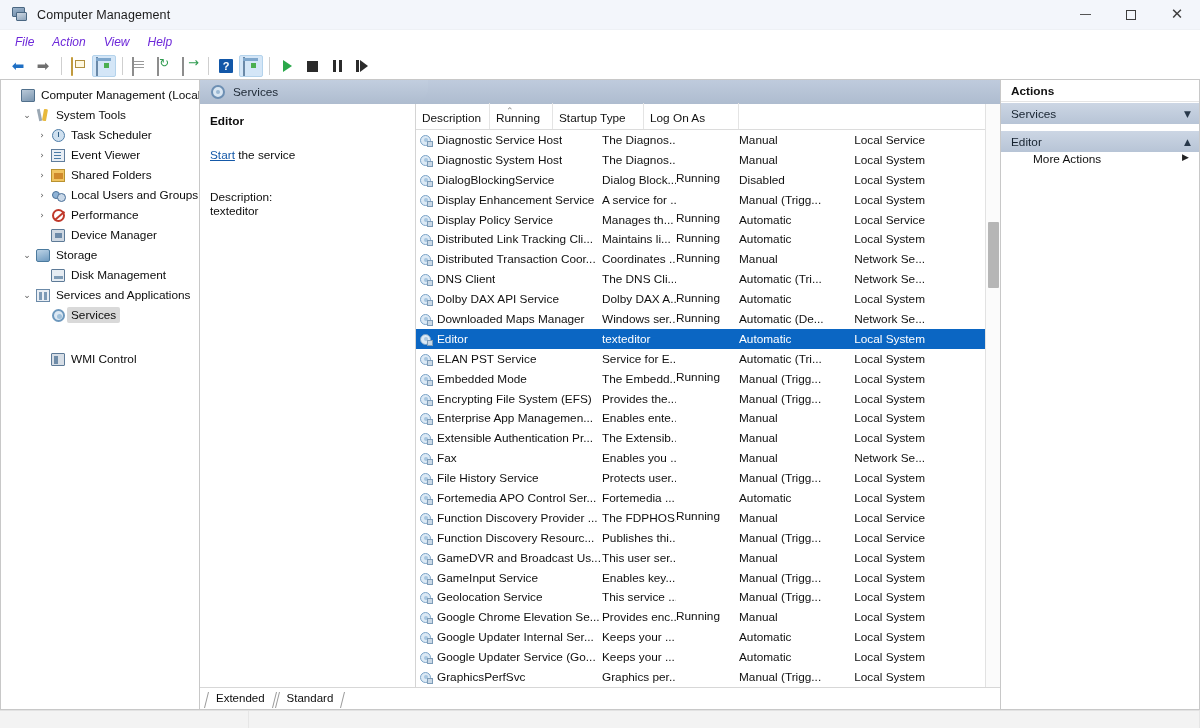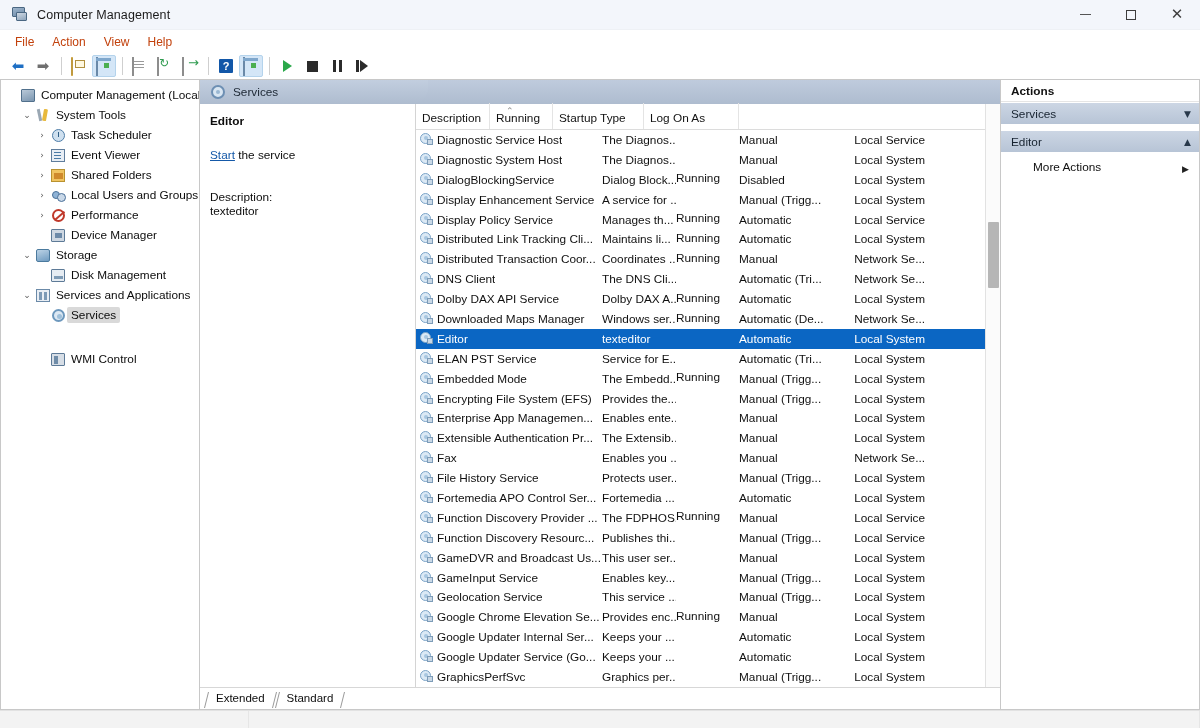--- a/index.html
+++ b/index.html
@@ -53,22 +53,22 @@
   .glyph-close { font-size: 15px; line-height: 1; color: #3d3d3d; font-family: "DejaVu Sans", sans-serif; }
 
   
   .menubar {
     height: 23px; flex: 0 0 23px;
     display: flex; align-items: center;
     background: #ffffff;
     padding-left: 6px;
   }
   .menu-item {
-    font-size: 12px; color: #c2410c;
-    padding: 3px 9px; border-radius: 2px;
+    font-size: 12px; color: #6d28d9;
+    padding: 3px 9px; border-radius: 2px; font-style: italic;
   }
 
   
   .toolbar {
     height: 26px; flex: 0 0 26px;
     display: flex; align-items: center;
     background: #ffffff;
     padding-left: 6px;
   }
   .tb-btn {
@@ -228,21 +228,21 @@
   .sortmark {
     position:absolute; left: 90px; top: 2px;
     font-size: 9px; color: #8a8a8a; font-family: "DejaVu Sans", sans-serif;
   }
   .lbody { flex: 1 1 auto; overflow: hidden; position: relative; background:#fff; }
   .lrow {
     height: 19.9px; display: flex; align-items: center;
     font-size: 11.8px; color: #101010; white-space: nowrap;
   }
   .lrow.sel { background: #0b66c3; color: #ffffff; }
-  .c-name { width: 186px; flex: 0 0 186px; display:flex; align-items:flex-start; overflow:hidden; padding-left:4px;}
+  .c-name { width: 186px; flex: 0 0 186px; display:flex; align-items:flex-end; overflow:hidden; padding-left:4px;}
   .c-name .svcico {
     width: 13px; height: 12px; flex: 0 0 13px; margin-right: 4px; position: relative;
   }
   .c-name .svcico .g {
     position:absolute; left:0; top:0; width:11px; height:11px; border-radius:50%;
     background:#dbe9f5; border:1.6px solid #7ba3c7;
   }
   .c-name .svcico .g:after{content:'';position:absolute;left:2.5px;top:2.5px;width:4px;height:4px;border-radius:50%;background:#a7c6e0;}
   .c-name .svcico .b {
     position:absolute; left:7px; top:6px; width:6px; height:6px; background:#c9d8e6; border:1px solid #7d9cb8;
@@ -300,21 +300,21 @@
   .ap-section {
     height: 22px; flex: 0 0 22px;
     background: linear-gradient(180deg,#ccd6e4,#b7c4d6);
     display: flex; align-items: center; justify-content: space-between;
     padding: 0 8px 0 10px; font-size: 11.8px; color: #16222f;
     border-top: 1px solid #ffffff;
   }
   .ap-section .chev { font-size: 9px; color: #28384a; font-family: "DejaVu Sans", sans-serif; }
   .ap-gap { height: 6px; flex: 0 0 6px; background: #ffffff; }
   .ap-item {
-    height: 22px; display: flex; align-items: flex-end; justify-content: space-between;
+    height: 22px; display: flex; align-items: flex-start; justify-content: space-between;
     padding: 0 10px 0 32px; font-size: 11.8px; color: #0f0f0f;
   }
   .ap-item .arr { font-size: 9px; color: #222; font-family: "DejaVu Sans", sans-serif; }
   .ap-rest { flex: 1 1 auto; background: #ffffff; }
 
   
   .bottomstrip {
     height: 36px; flex: 0 0 36px; background: #f3f3f3;
     border-top: 1px solid #e2e2e2;
   }

